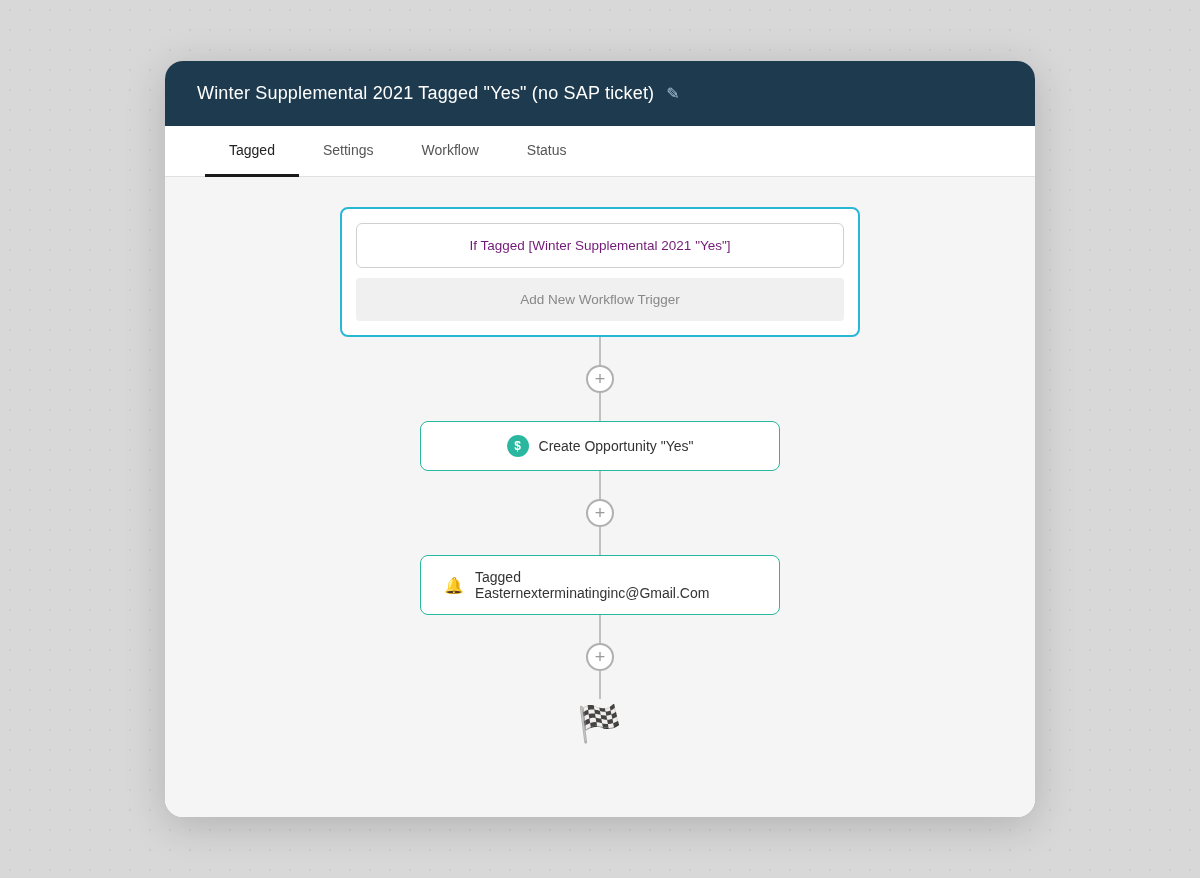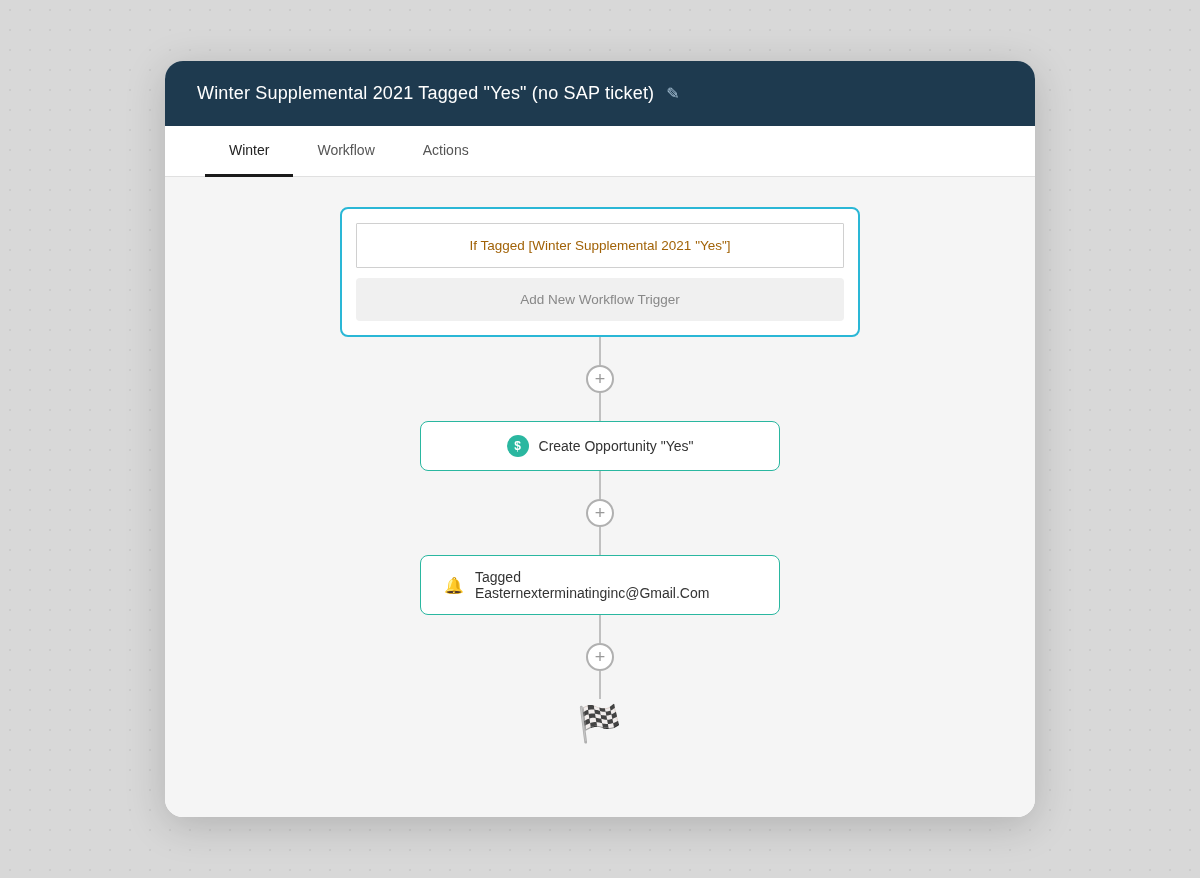--- a/index.html
+++ b/index.html
@@ -101,26 +101,26 @@
     .trigger-block {
       width: 520px;
       border: 2.5px solid #2ab7d6;
       border-radius: 8px;
       background: #fff;
       overflow: hidden;
     }
 
     .trigger-condition {
       border: 1px solid #d0d0d0;
-      border-radius: 1px;
+      border-radius: 6px;
       margin: 14px 14px 10px;
       padding: 14px 16px;
       text-align: center;
       font-size: 13.5px;
-      color: #a16207;
+      color: #701a75;
       background: #fff;
     }
 
     .trigger-add {
       background: #f0f0f0;
       padding: 14px 24px;
       text-align: center;
       font-size: 13.5px;
       color: #888;
       cursor: pointer;
@@ -208,27 +208,30 @@
 <div class="page-wrapper">
   <div class="card">
 
     <div class="card-header">
       <span class="header-title">Winter Supplemental 2021 Tagged "Yes" (no SAP ticket)</span>
       <span class="edit-icon">✎</span>
     </div>
 
     <div class="tabs">
       <div class="tab active">
-        <span>Winter</span>
+        <span>Tagged</span>
+      </div>
+      <div class="tab">
+        <span>Settings</span>
       </div>
       <div class="tab">
         <span>Workflow</span>
       </div>
       <div class="tab">
-        <span>Actions</span>
+        <span>Status</span>
       </div>
     </div>
 
     <div class="card-body">
 
       <div class="trigger-block">
         <div class="trigger-condition">If Tagged [Winter Supplemental 2021 "Yes"]</div>
         <div class="trigger-add">Add New Workflow Trigger</div>
       </div>
 

